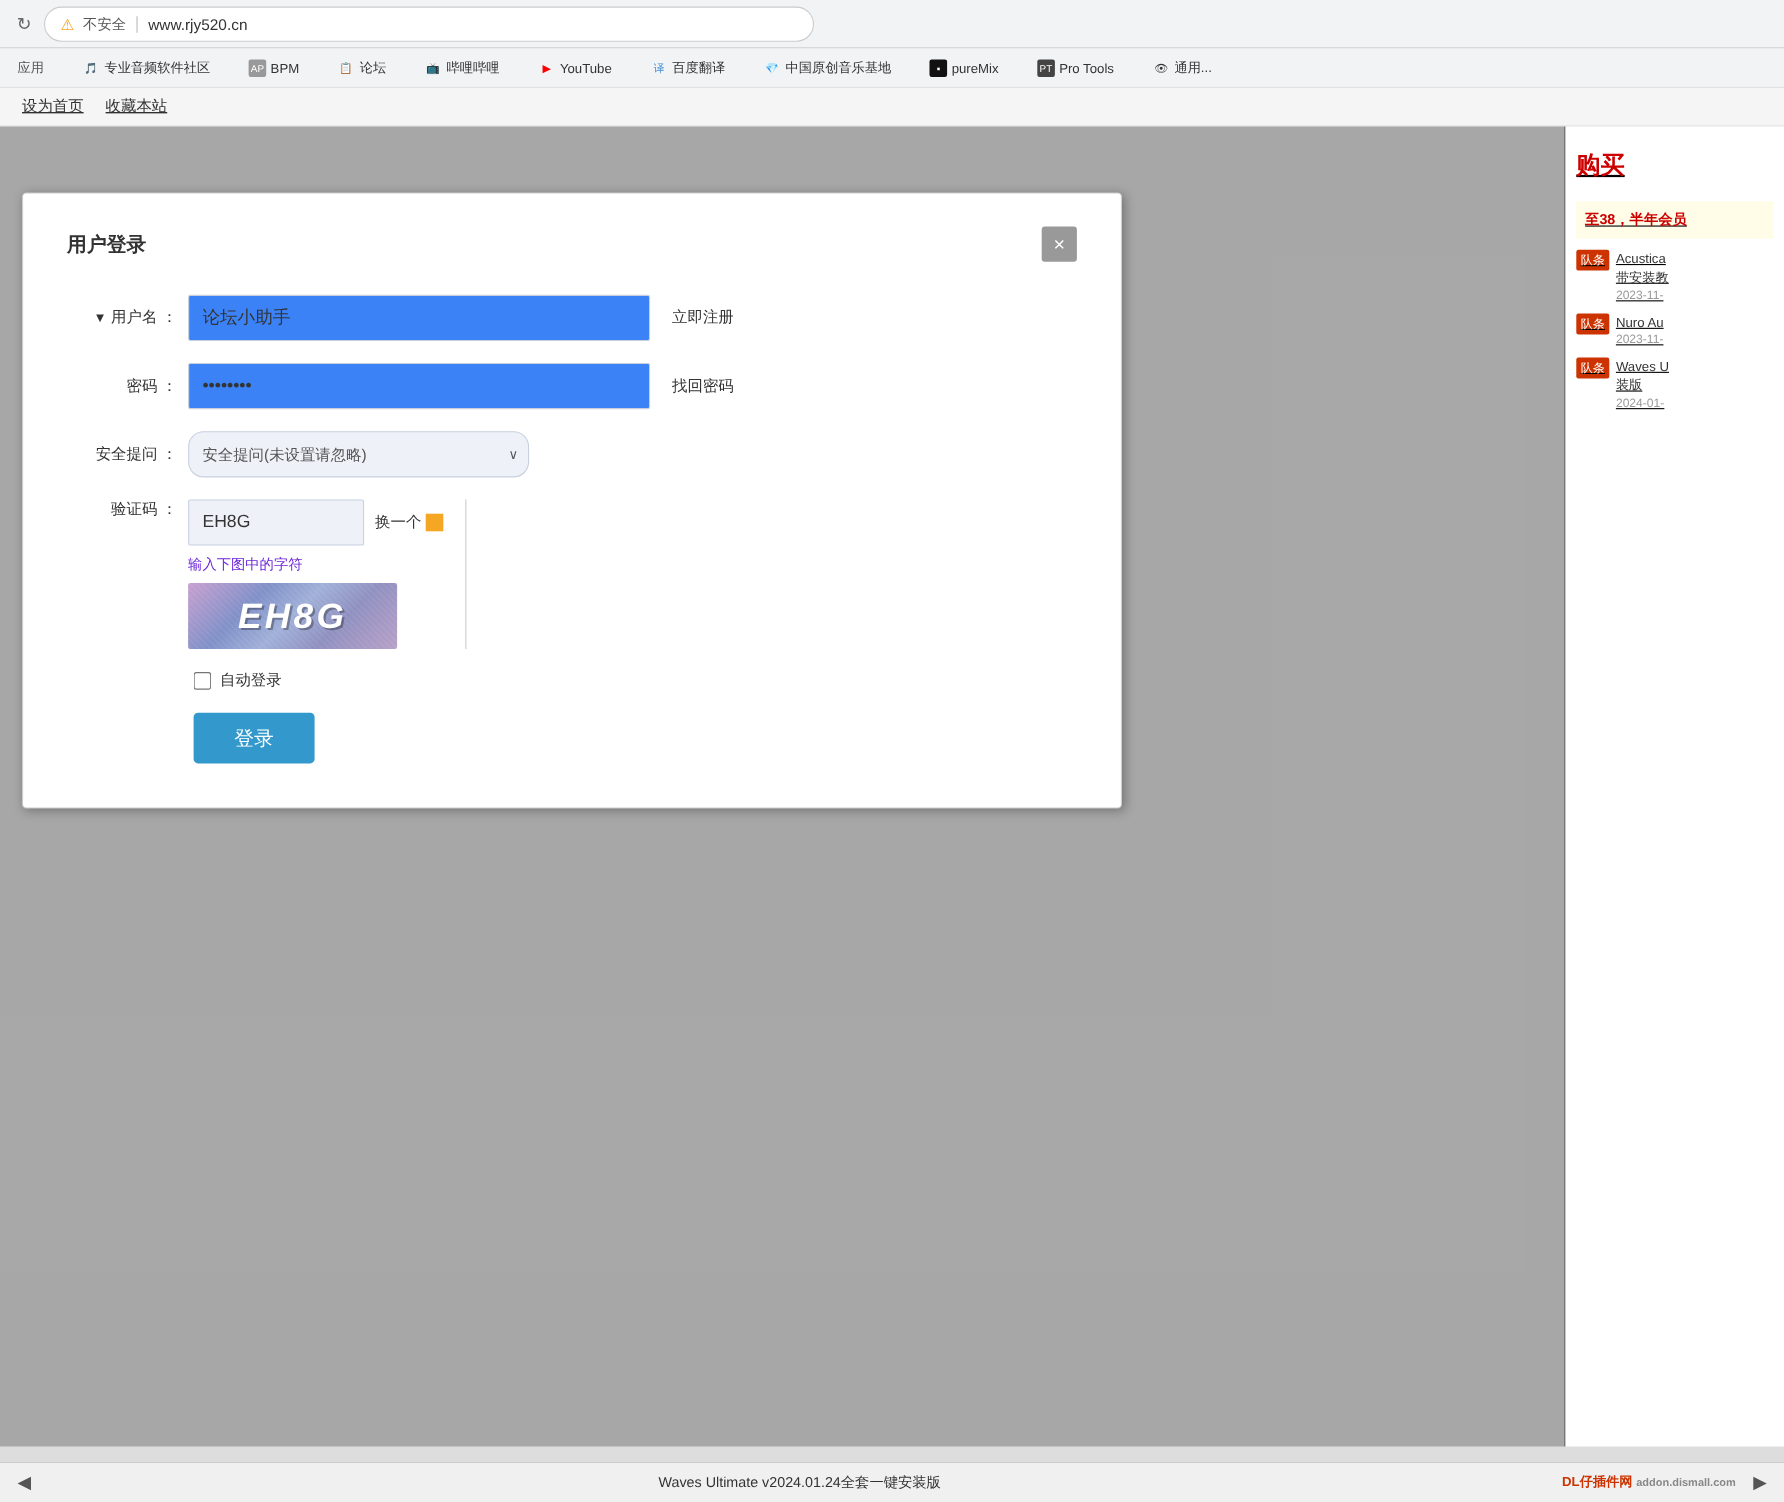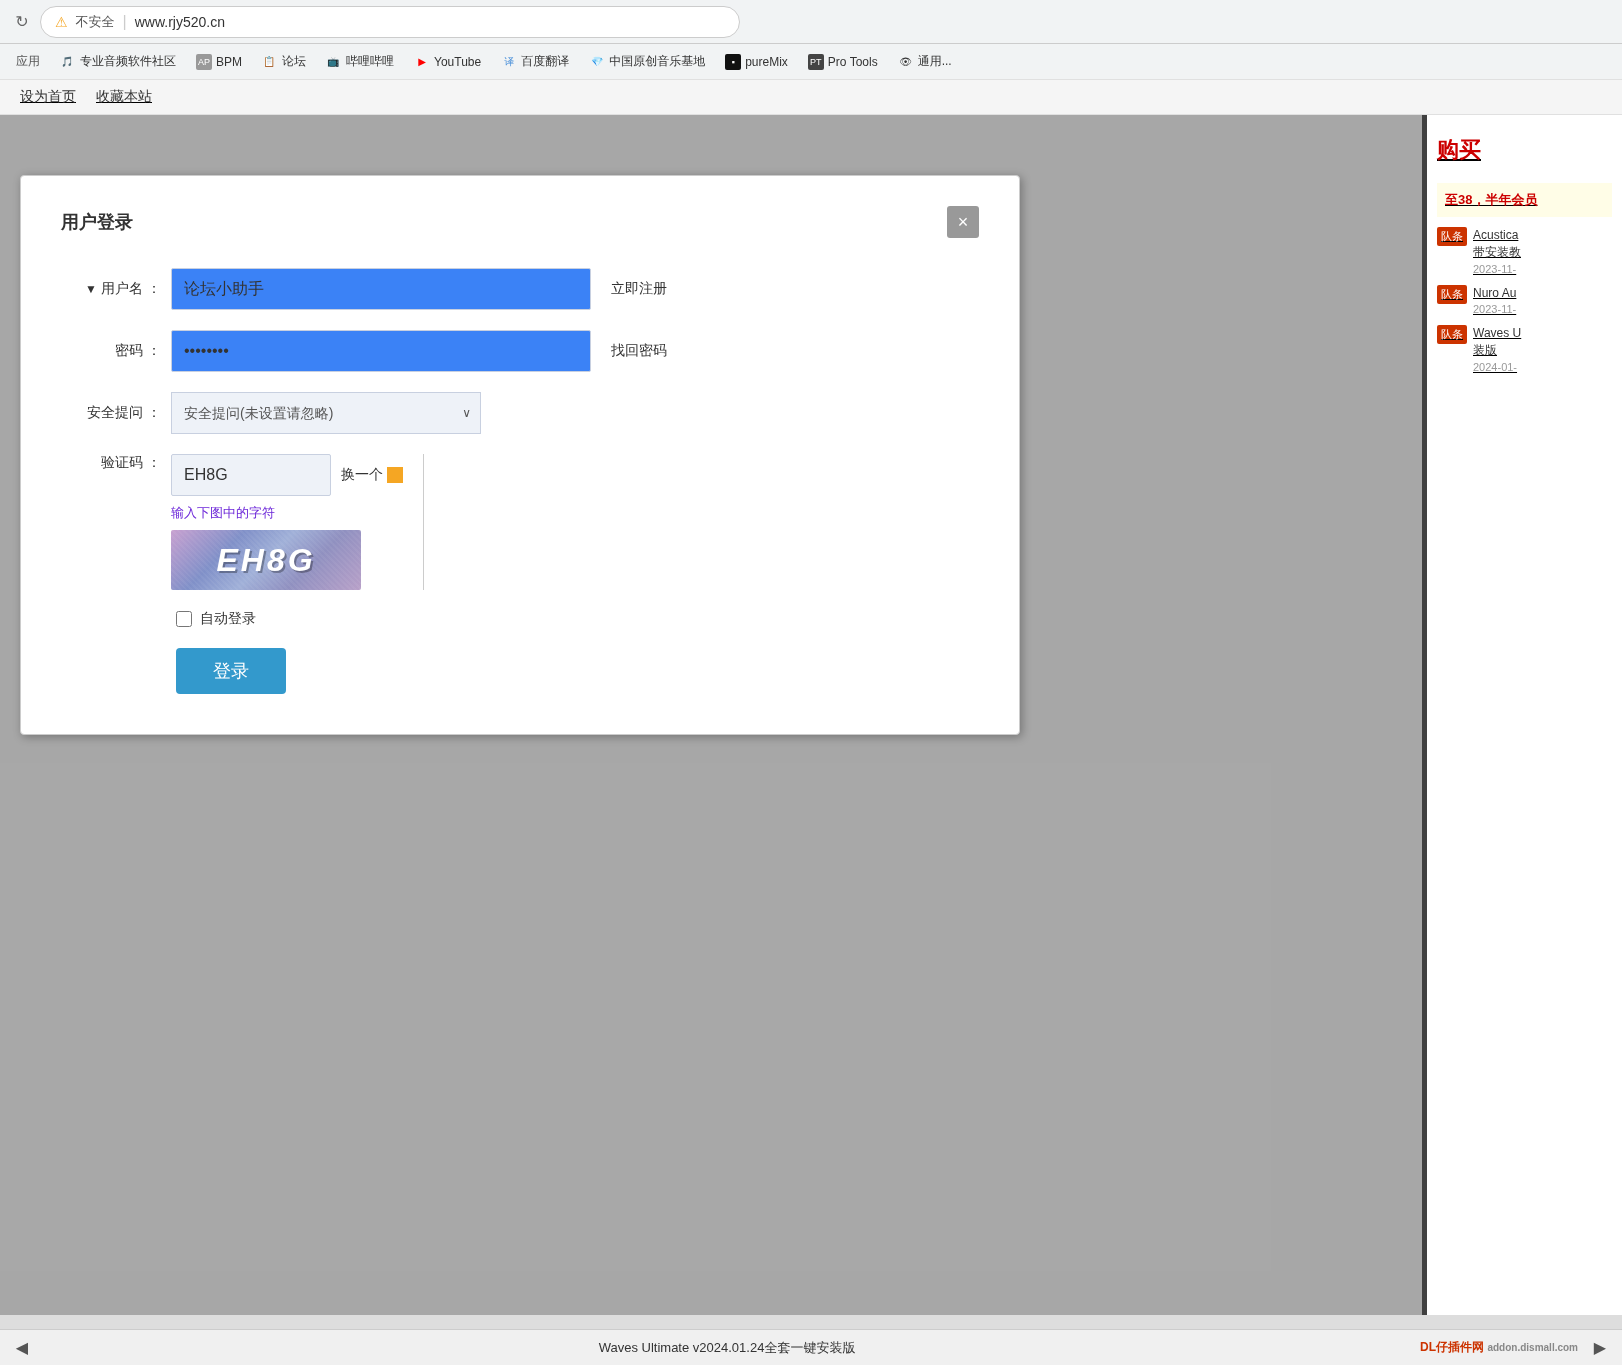--- a/index.html
+++ b/index.html
@@ -61,21 +61,21 @@
     }
 
     
     .bookmarks-bar {
       background: #f1f3f4;
       height: 36px;
       display: flex;
       align-items: center;
       padding: 0 8px;
       border-bottom: 1px solid #e0e0e0;
-      gap: 4px;
+      gap: 19px;
       overflow: hidden;
     }
     .bookmark-item {
       display: flex;
       align-items: center;
       gap: 4px;
       padding: 4px 8px;
       border-radius: 4px;
       cursor: pointer;
       white-space: nowrap;
@@ -127,21 +127,21 @@
     .main-area {
       flex: 1;
       position: relative;
       background: #f0f0f0;
     }
 
     
     .right-sidebar {
       width: 200px;
       background: white;
-      border-left: 5px solid #404040;
+      border-left: 1px solid #404040;
       padding: 10px;
       overflow: hidden;
     }
     .sidebar-purchase {
       color: #cc0000;
       font-size: 22px;
       font-weight: bold;
       padding: 10px 0;
     }
     .sidebar-promo {
@@ -269,21 +269,21 @@
 
     
     .security-select {
       width: 310px;
       height: 42px;
       border: 1px solid #c8d0e0;
       background: #eef2f8;
       padding: 0 12px;
       font-size: 14px;
       color: #555;
-      border-radius: 0;
+      border-radius: 14px;
       appearance: none;
       cursor: pointer;
     }
     .select-wrapper {
       position: relative;
       display: inline-block;
     }
     .select-wrapper::after {
       content: '∨';
       position: absolute;

